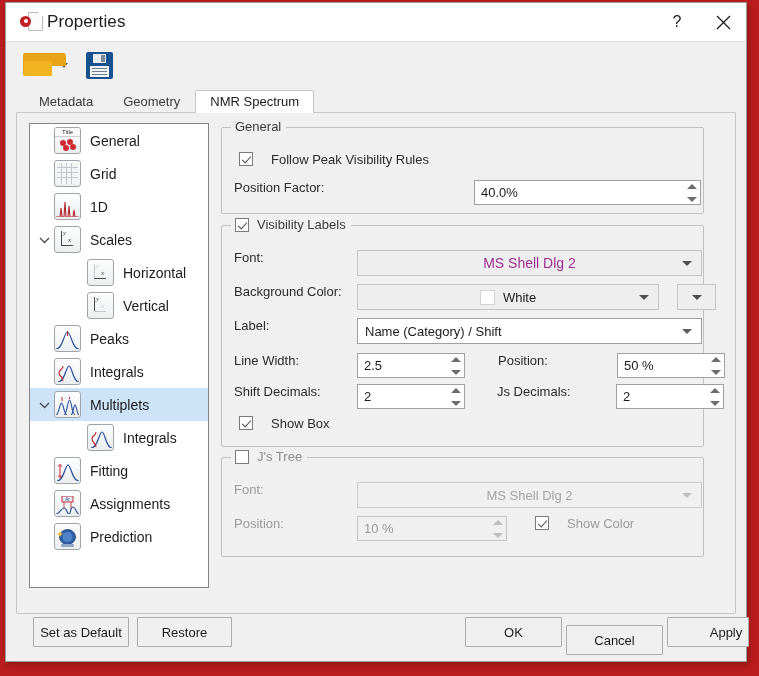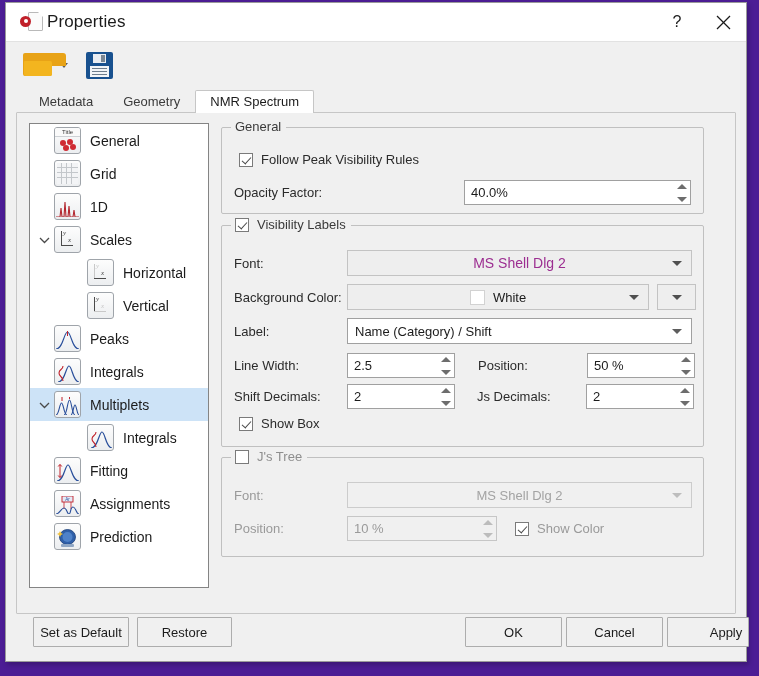--- a/index.html
+++ b/index.html
@@ -10,21 +10,21 @@
     font-family: "Liberation Sans", sans-serif;
     font-size: 13px;
     color: #1a1a1a;
     -webkit-font-smoothing: antialiased;
   }
   #app {
     position: relative;
     width: 759px;
     height: 676px;
     overflow: hidden;
-    background: #4c1d95;
+    background: #b91c1c;
   }
 
   
   .window {
     position: absolute;
     left: 5px; top: 2px;
     width: 742px; height: 660px;
     background: #f0f0f0;
     border: 1px solid #9a9a9a;
     box-sizing: border-box;
@@ -280,21 +280,21 @@
     background: #f0f0f0;
     padding: 0 5px 0 4px;
     font-size: 13px;
     color: #3a3a3a;
     display: flex;
     align-items: center;
     white-space: nowrap;
   }
   .gbox.disabled > .legend { color: #8e8e8e; }
 
-  .row { position: absolute; display: flex; align-items: center; }
+  .row { position: absolute; display: flex; align-items: flex-start; gap: 10px; }
   .lbl { font-size: 13px; color: #2b2b2b; white-space: nowrap; }
   .lbl.dim { color: #9a9a9a; }
 
   
   .cb {
     width: 14px; height: 14px;
     border: 1px solid #7a7a7a;
     background: #ffffff;
     box-sizing: border-box;
     position: relative;
@@ -642,21 +642,21 @@
 
         <div class="gbox" style="left:0; top:4px; width:483px; height:87px;">
           <div class="legend">General</div>
 
           <div class="row" style="left:17px; top:24px;">
             <div class="cb checked"></div>
             <div class="cb-text">Follow Peak Visibility Rules</div>
           </div>
 
           <div class="row" style="left:12px; top:52px;">
-            <div class="lbl" style="width:230px">Opacity Factor:</div>
+            <div class="lbl" style="width:230px">Position Factor:</div>
             <div class="field" style="width:227px">
               <span class="val">40.0%</span>
               <span class="spin">
                   <i class="up"></i>
                   <i class="dn"></i>
                 </span>
             </div>
           </div>
         </div>
 
@@ -768,18 +768,18 @@
           </div>
         </div>
 
       </div>
     </div>
 
     <div class="footer">
       <div class="btn" style="left:13px; top:14px; width:96px;">Set as Default</div>
       <div class="btn" style="left:445px; top:14px; width:97px;">OK</div>
       <div class="btn" style="left:117px; top:14px; width:95px;">Restore</div>
-      <div class="btn" style="left:546px; top:14px; width:97px;">Cancel</div>
+      <div class="btn" style="left:546px; top:22px; width:97px;">Cancel</div>
       <div class="btn" style="left:647px; top:14px; width:82px;padding-left:36px;">Apply</div>
     </div>
 
   </div>
 </div>
 
 </body></html>

